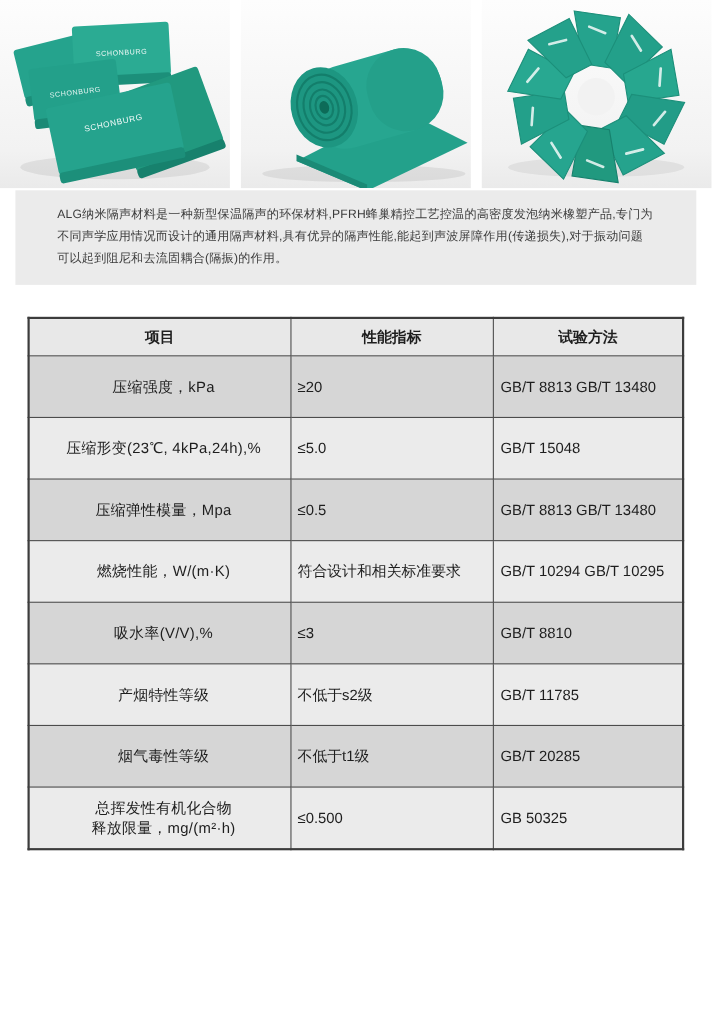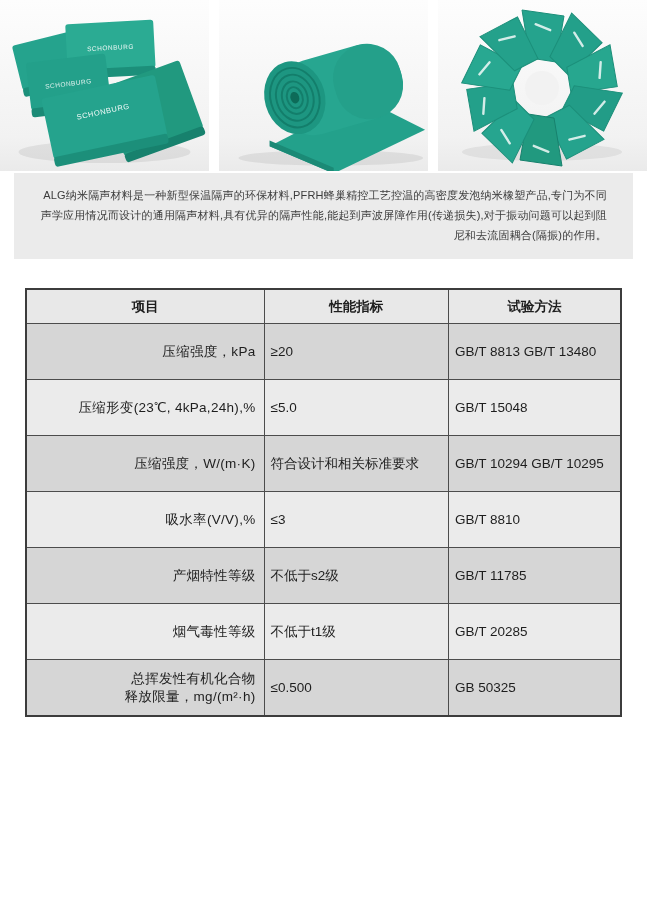--- a/index.html
+++ b/index.html
@@ -17,44 +17,44 @@
   }
   .hero-panel svg { display: block; width: 100%; height: 100%; }
 
   
   .description {
     margin: 2px 14px 0; height: 86px; box-sizing: border-box;
     background: #ebebeb; padding: 24px 26px;
     display: flex; align-items: center;
   }
   .description p {
-    margin: 0; width: 100%;
+    margin: 12px; width: 100%;
     font-size: 11px; line-height: 1.8; letter-spacing: 0.2px;
-    color: #3b3b3b; text-align: right;
+    color: #3b3b3b; text-align: left;
   }
 
   
   .table-wrap { margin: 29px 25px 0; }
   table.spec {
     width: 100%; border-collapse: collapse; table-layout: fixed;
     border: 2px solid #3c3c3c;
   }
   table.spec th, table.spec td {
     border: 1px solid #4c4c4c;
     font-size: 13.5px; color: #1e1e1e;
     font-family: "Liberation Sans", sans-serif;
   }
   table.spec thead th {
     height: 31px; background: #e8e8e8;
     font-weight: 600; 
   }
   table.spec tbody td { height: 47px; }
   table.spec tbody tr:nth-child(odd)  { background: #d6d6d6; }
   table.spec tbody tr:nth-child(even) { background: #ebebeb; }
-  td.item  { text-align: right; padding: 4px 8px 4px 15px; white-space: pre-line; letter-spacing: 0.3px; }
+  td.item  { text-align: center; padding: 4px 8px 4px 15px; white-space: pre-line; letter-spacing: 0.3px; }
   td.center{ text-align: left; padding: 4px 6px; }
   @supports (-webkit-text-stroke: 1px #fff) {
     .b-capsule .b-outline { color: transparent; -webkit-text-stroke: 1.2px #fff; }
   }
 </style>
 </head>
 <body>
 
 <div class="hero">
 
@@ -180,21 +180,26 @@
           <td class="item">压缩强度，kPa</td>
           <td class="center">≥20</td>
           <td class="center">GB/T 8813  GB/T 13480</td>
         </tr>
       <tr>
           <td class="item">压缩形变(23℃, 4kPa,24h),%</td>
           <td class="center">≤5.0</td>
           <td class="center">GB/T 15048</td>
         </tr>
       <tr>
-          <td class="item">压缩强度，W/(m·K)</td>
+          <td class="item">压缩弹性模量，Mpa</td>
+          <td class="center">≤0.5</td>
+          <td class="center">GB/T 8813  GB/T 13480</td>
+        </tr>
+      <tr>
+          <td class="item">燃烧性能，W/(m·K)</td>
           <td class="center">符合设计和相关标准要求</td>
           <td class="center">GB/T 10294 GB/T 10295</td>
         </tr>
       <tr>
           <td class="item">吸水率(V/V),%</td>
           <td class="center">≤3</td>
           <td class="center">GB/T 8810</td>
         </tr>
       <tr>
           <td class="item">产烟特性等级</td>

